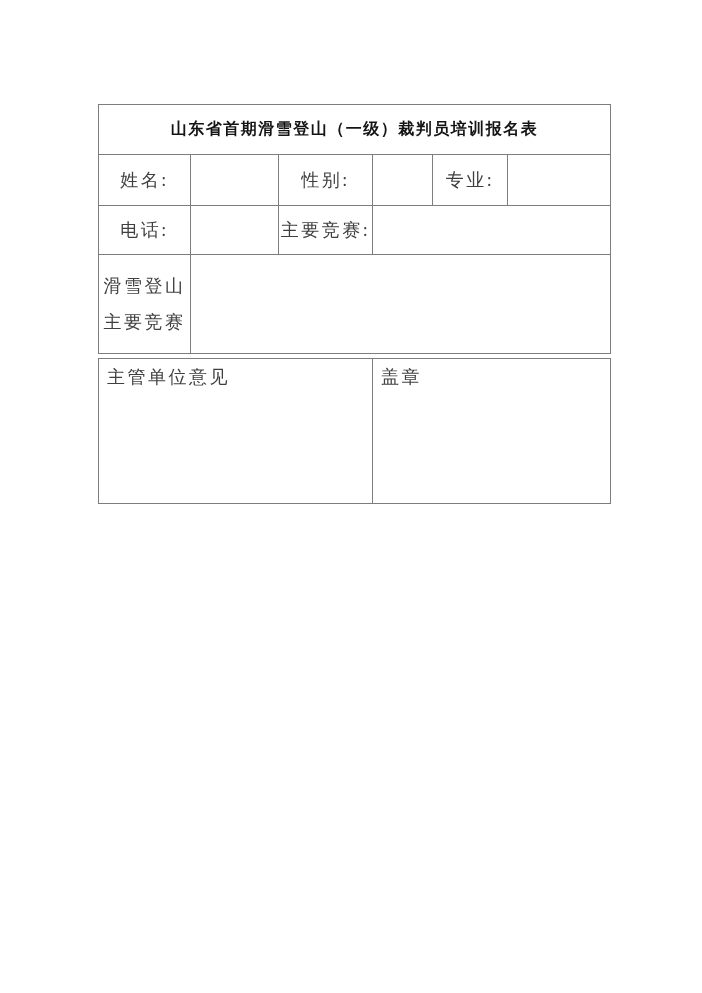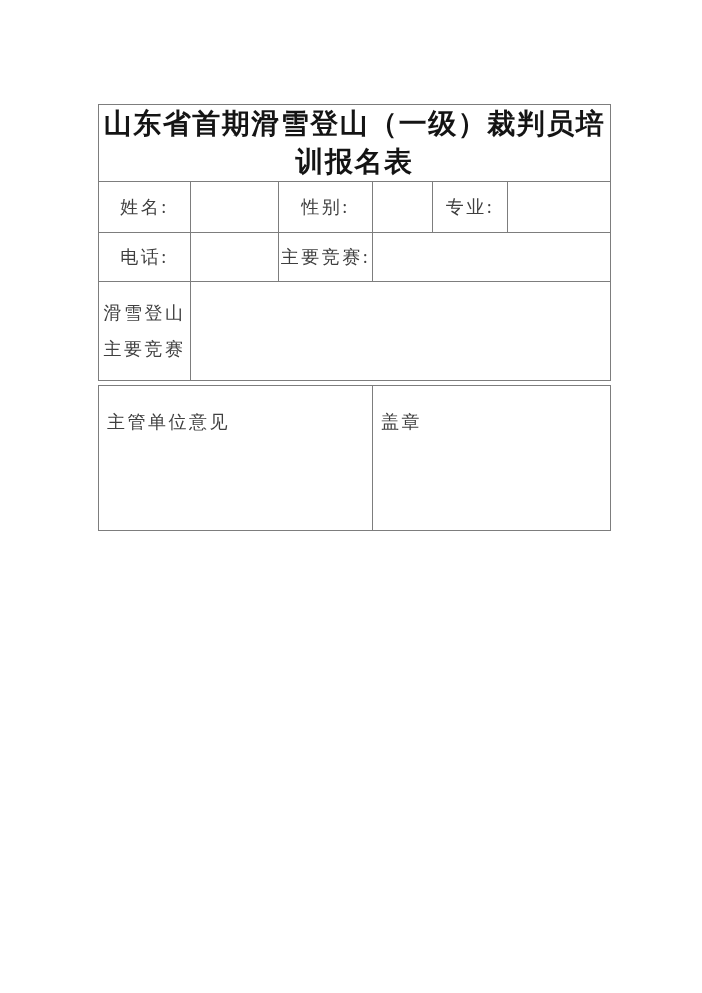--- a/index.html
+++ b/index.html
@@ -37,21 +37,21 @@
     font-size: 18px;
     letter-spacing: 2.5px;
     text-align: center;
     overflow: hidden;
   }
 
   .title-cell {
     height: 50px;
     font-family: Liberation Sans, sans-serif;
     font-weight: bold;
-    font-size: 28px;
+    font-size: 16px;
     letter-spacing: 1.5px;
     color: #141414;
     text-align: center;
   }
 
   .row-basic td { height: 51px; }
   .row-contact td { height: 49px; }
   .row-ski td { height: 99px; }
   .row-comp td { height: 236px; }
 
@@ -59,21 +59,21 @@
     line-height: 36px;
     white-space: nowrap;
   }
 
   .bottom-table { margin-top: 4px; }
 
   .bottom-table td {
     height: 145px;
     vertical-align: top;
     text-align: left;
-    padding: 24px 8px;
+    padding: 6px 8px;
   }
 
   .value-cell { background: #ffffff; }
 </style>
 </head>
 <body>
 
 <div class="page">
   <div class="form-wrap">
 

